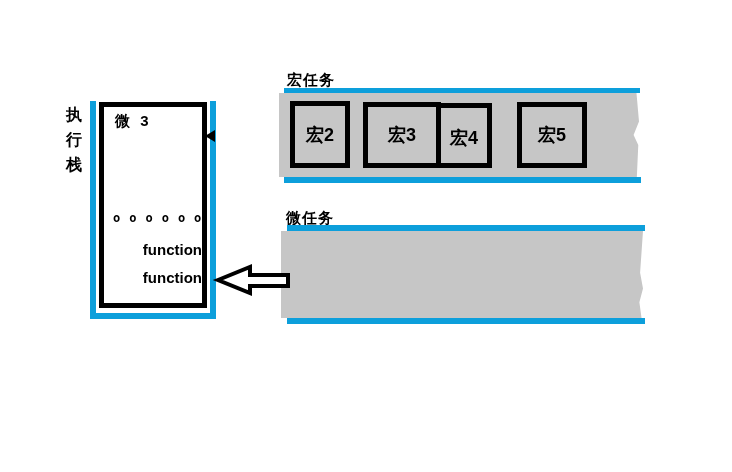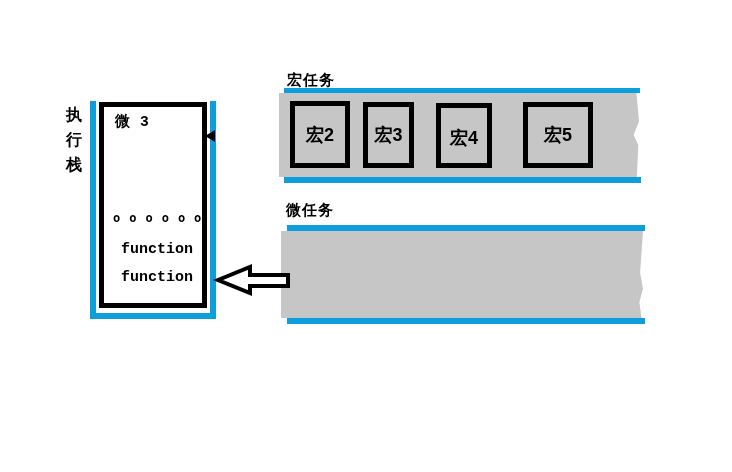--- a/index.html
+++ b/index.html
@@ -30,22 +30,22 @@
     position:absolute;left:11px;top:5px;
     font-size:15px;font-weight:bold;letter-spacing:3px;
   }
   .dots{
     position:absolute;left:0;right:0;top:106px;text-align:left;
     font-family:"DejaVu Sans Mono",monospace;
     font-size:12px;font-weight:bold;letter-spacing:9px;text-indent:9px;
     line-height:10px;
   }
   .fn{
-    position:absolute;left:8px;right:0;text-align:center;
-    font-size:15px;font-weight:bold;font-family:Liberation Mono, monospace;
+    position:absolute;left:8px;right:0;text-align:right;
+    font-size:15px;font-weight:bold;
   }
   .fn1{top:134px;}
   .fn2{top:162px;}
   
   .hline{position:absolute;background:var(--blue);}
   .macro-top{left:284px;top:88px;width:356px;height:5px;}
   .macro-bottom{left:284px;top:177px;width:357px;height:6px;}
   .micro-top{left:287px;top:225px;width:358px;height:6px;}
   .micro-bottom{left:287px;top:318px;width:358px;height:6px;}
   .band{position:absolute;background:var(--gray);}
@@ -54,31 +54,31 @@
     clip-path:polygon(0 0,99.3% 0,100% 34%,98.5% 50%,99.8% 62%,99.4% 100%,0 100%);
   }
   .micro-band{
     left:281px;top:231px;width:362px;height:87px;
     clip-path:polygon(0 0,100% 0,99.2% 48%,100% 66%,99.0% 82%,99.6% 100%,0 100%);
   }
   .queue-label{
     position:absolute;font-size:15px;font-weight:bold;letter-spacing:1px;
   }
   .macro-label{left:287px;top:71px;}
-  .micro-label{left:286px;top:201px;}
+  .micro-label{left:286px;top:209px;}
   .task-box{
     position:absolute;box-sizing:border-box;
     border:5px solid var(--ink);
     display:flex;align-items:center;justify-content:center;
     font-size:18px;font-weight:bold;
   }
   .t1{left:290px;top:101px;width:60px;height:67px;}
-  .t2{left:363px;top:102px;width:51px;height:66px;}
+  .t2{left:363px;top:102px;width:78px;height:66px;}
   .t3{left:436px;top:103px;width:56px;height:65px;padding-top:4px;}
-  .t4{left:517px;top:102px;width:70px;height:66px;margin-left:6px;}
+  .t4{left:517px;top:102px;width:70px;height:66px;}
   
   .overlay{position:absolute;left:0;top:0;pointer-events:none;}
   .marker{fill:var(--ink);}
   .big-arrow{fill:#fff;stroke:var(--ink);stroke-width:4;stroke-linejoin:miter;stroke-miterlimit:8;}
 </style>
 </head>
 <body>
 
 <div class="canvas">
 

